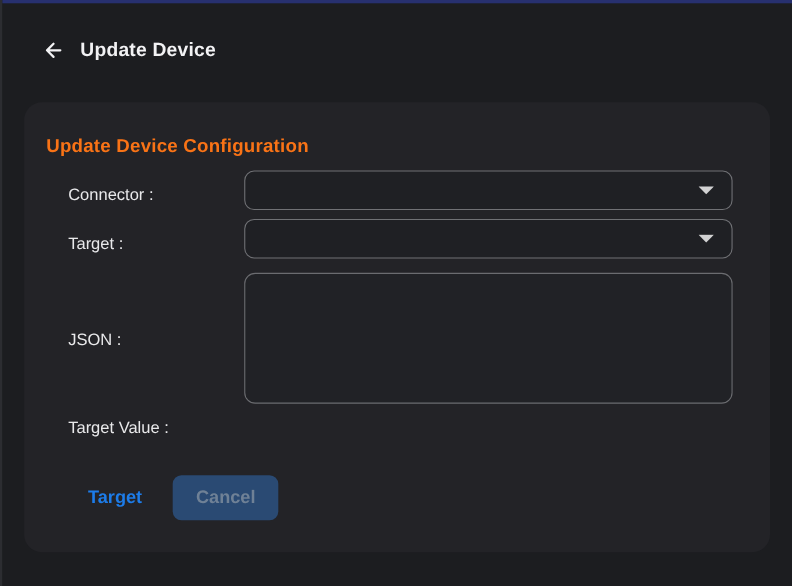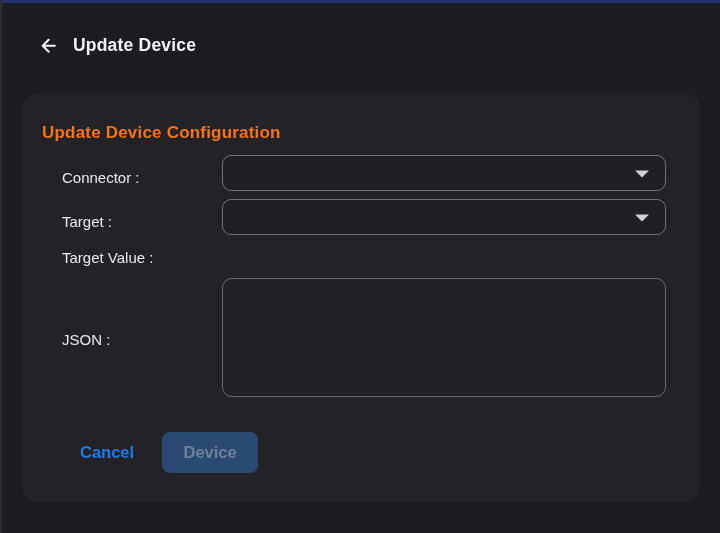--- a/index.html
+++ b/index.html
@@ -177,29 +177,29 @@
         <span class="select-value"></span>
         <span class="caret">
           <svg width="14" height="8" viewBox="0 0 14 8" xmlns="http://www.w3.org/2000/svg">
             <polygon points="0,0.5 14,0.5 7,7.5" fill="#d2d2d3"></polygon>
           </svg>
         </span>
       </div>
     </div>
   </div>
 
-  <div class="row row-target-value">
-    <div class="field-label">Target Value :</div>
-    <div class="field"></div>
-  </div>
-
   <div class="row row-json">
     <div class="field-label">JSON :</div>
     <div class="field">
       <textarea class="json-textarea" style=""></textarea>
     </div>
   </div>
 
+  <div class="row row-target-value">
+    <div class="field-label">Target Value :</div>
+    <div class="field"></div>
+  </div>
+
   <div class="actions">
-    <button class="cancel-btn">Cancel</button>
-    <button class="submit-btn">Device</button>
+    <button class="cancel-btn">Target</button>
+    <button class="submit-btn">Cancel</button>
   </div>
 </div>
 
 </body></html>

